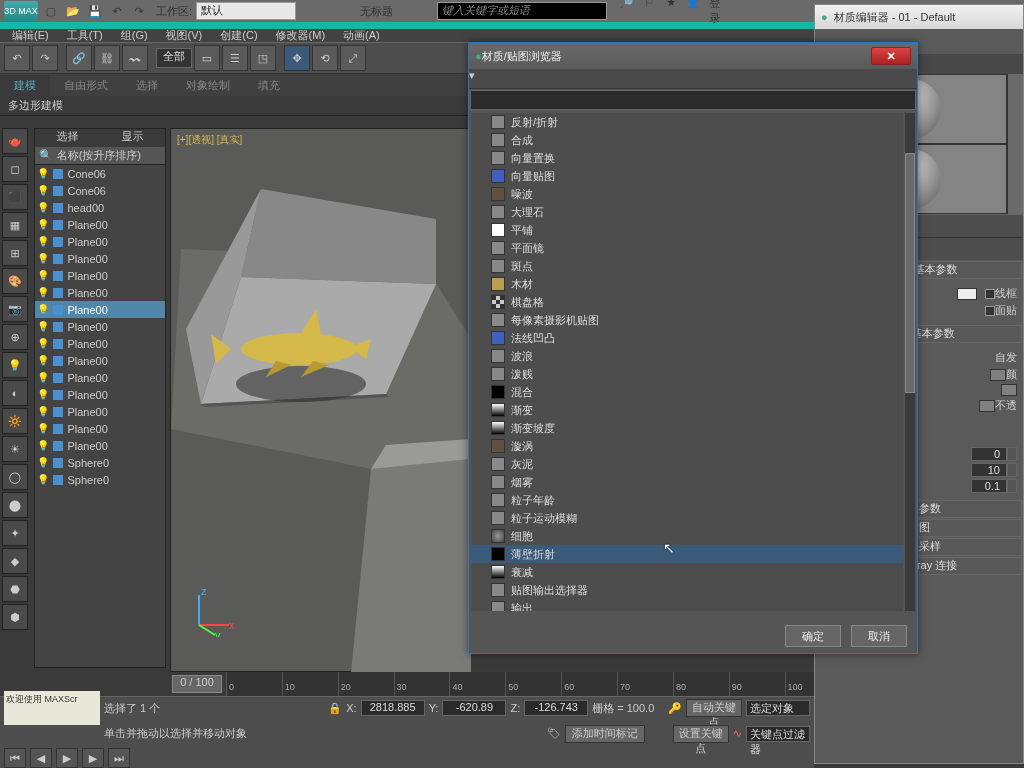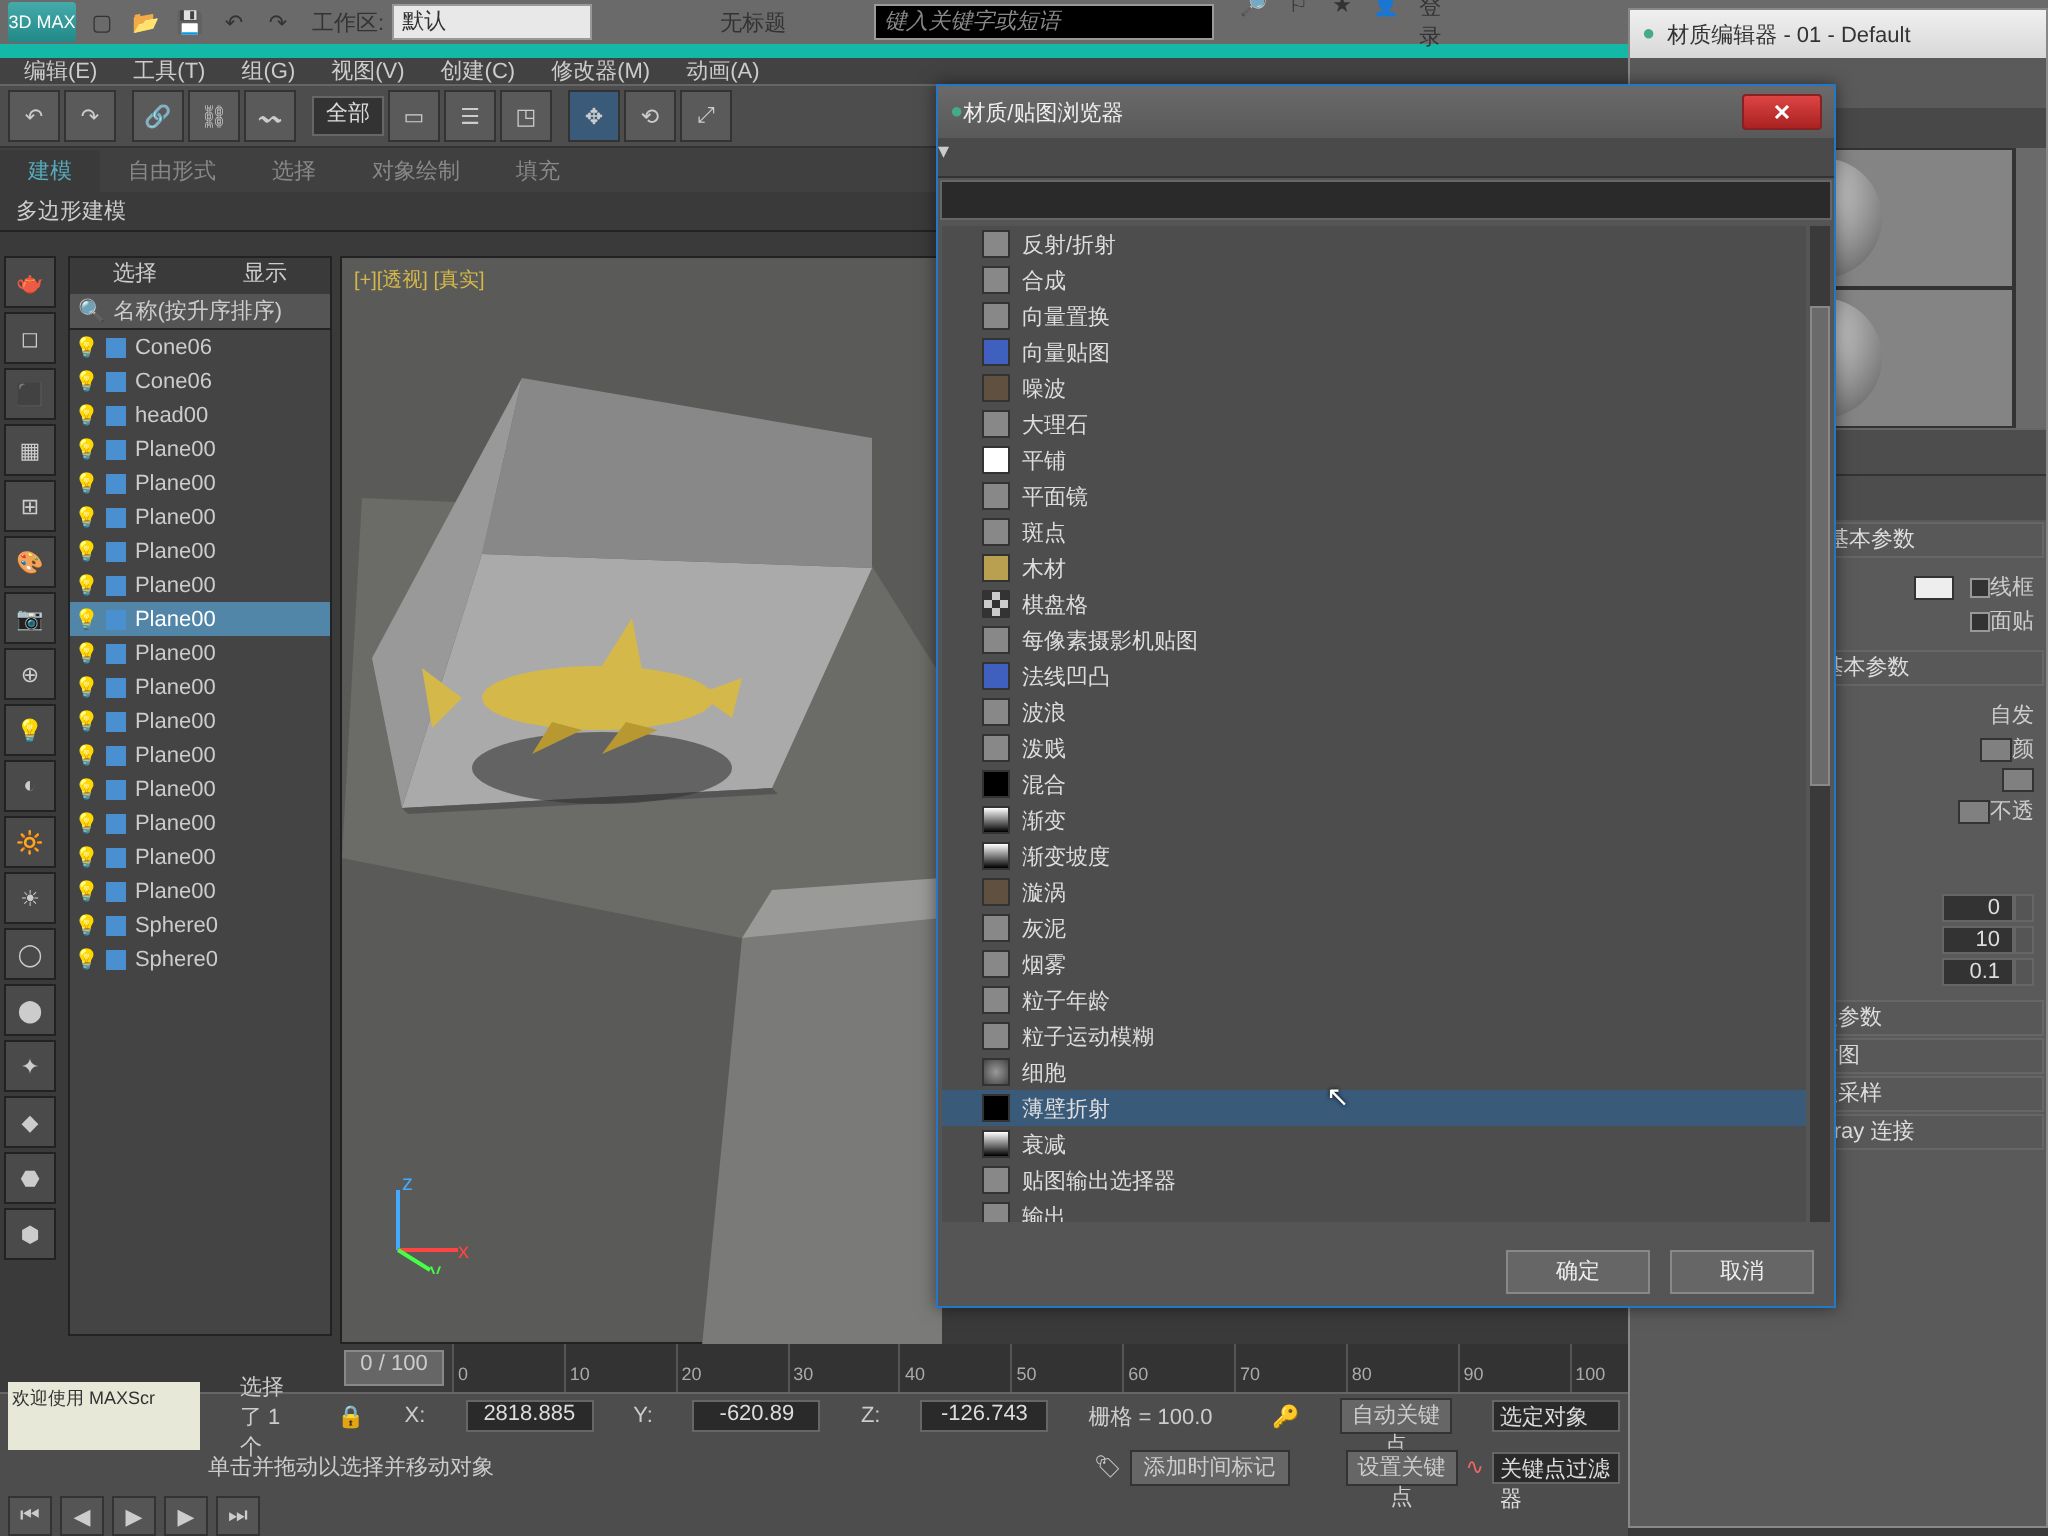--- a/index.html
+++ b/index.html
@@ -71,21 +71,21 @@
 .vp-axis { position: absolute; left: 16px; bottom: 34px; }
 
 
 .timeline { position: absolute; left: 170px; bottom: 72px; right: 210px; height: 24px; background: #3a3a3a; display:flex; align-items:center; }
 .time-slider { width: 50px; height: 18px; background: #666; border: 1px solid #888; text-align: center; margin-left: 2px; }
 .ruler { flex:1; height:24px; background: #333; position:relative; overflow:hidden; margin-left:4px; }
 .tick { position:absolute; top:0; height:24px; border-left:1px solid #555; color:#aaa; font-size:9px; padding-left:2px; padding-top:10px;}
 
 
 .status { position: absolute; left: 0; bottom: 0; right: 210px; height: 72px; background: #4d4d4d; display: flex; flex-direction: column; border-top:1px solid #666;}
-.status-top { height: 22px; display: flex; align-items: center; padding: 0 4px; gap: 20px; }
+.status-top { height: 22px; display: flex; align-items: center; padding: 0 4px; gap: 4px; }
 .status-mid { flex:1; display:flex; align-items:center; padding:0 4px; gap:4px; }
 .coord-label { color: #ccc; }
 .coord-val { width: 64px; height: 16px; background: #2a2a2a; border: 1px solid #666; text-align: center; padding: 0 3px; color: #ddd; }
 .prompt { color: #ccc; flex:1; }
 .welcome { width: 96px; height: 34px; background: #e8e8d8; color: #333; font-size: 9px; padding: 2px; }
 .trans-row { height: 20px; display:flex; align-items:center; gap:4px; padding:0 4px;}
 .tbtn { width: 22px; height: 20px; background: #555; border:1px solid #333; display:flex; align-items:center; justify-content:center; color:#ccc;}
 .autokey { width: 56px; height: 18px; background: #666; border:1px solid #333; text-align:center; }
 .keyfilter { width: 64px; height: 16px; background: #2a2a2a; border:1px solid #666; color:#ddd; padding:0 3px; }
 .addtime { width: 80px; height: 18px; background: #666; border:1px solid #333; text-align:center; }
@@ -96,21 +96,21 @@
 .browser-close { margin-left: auto; width: 40px; height: 18px; background: linear-gradient(#d44,#a22); border: 1px solid #822; border-radius: 2px; display:flex; align-items:center; justify-content:center; color:#fff; font-weight:bold; }
 .browser-toolbar { height: 20px; background: #4a4a4a; border-bottom: 1px solid #333; }
 .browser-search { height: 20px; background: #2a2a2a; margin: 1px; border: 1px solid #666; }
 .browser-list { position: absolute; top: 70px; left: 2px; right: 14px; bottom: 42px; overflow: hidden; background: #4d4d4d; }
 .brow { display: flex; align-items: center; height: 18px; padding: 0 20px; gap: 6px; color: #ddd; }
 .brow.sel { background: #3a5a7a; }
 .map-swatch { width: 14px; height: 14px; background: #888; border: 1px solid #333; flex-shrink:0; }
 .browser-scroll { position: absolute; top: 70px; right: 2px; bottom: 42px; width: 10px; background: #3a3a3a; }
 .scroll-thumb { position: absolute; top: 40px; width: 10px; height: 240px; background: #6a6a6a; border: 1px solid #888; }
 .browser-btns { position: absolute; bottom: 6px; right: 10px; display: flex; gap: 10px; }
-.dlg-btn { width: 72px; height: 22px; background: #666; border: 1px solid #888; text-align: center; line-height: 20px; color: #eee; }
+.dlg-btn { width: 56px; height: 22px; background: #666; border: 1px solid #888; text-align: center; line-height: 20px; color: #eee; }
 .cursor { position:absolute; left:663px; top:540px; color:#fff; font-size:14px; pointer-events:none; text-shadow: 0 0 2px #000;}
 
 
 .sw-checker { background: repeating-conic-gradient(#ccc 0 25%, #333 0 50%) 0 0/8px 8px; }
 .sw-noise { background: #605040; }
 .sw-gradient { background: linear-gradient(#fff,#000); }
 .sw-blue { background: #4060c0; }
 .sw-white { background: #fff; }
 .sw-black { background: #000; }
 .sw-yellow { background: #b8a050; }

